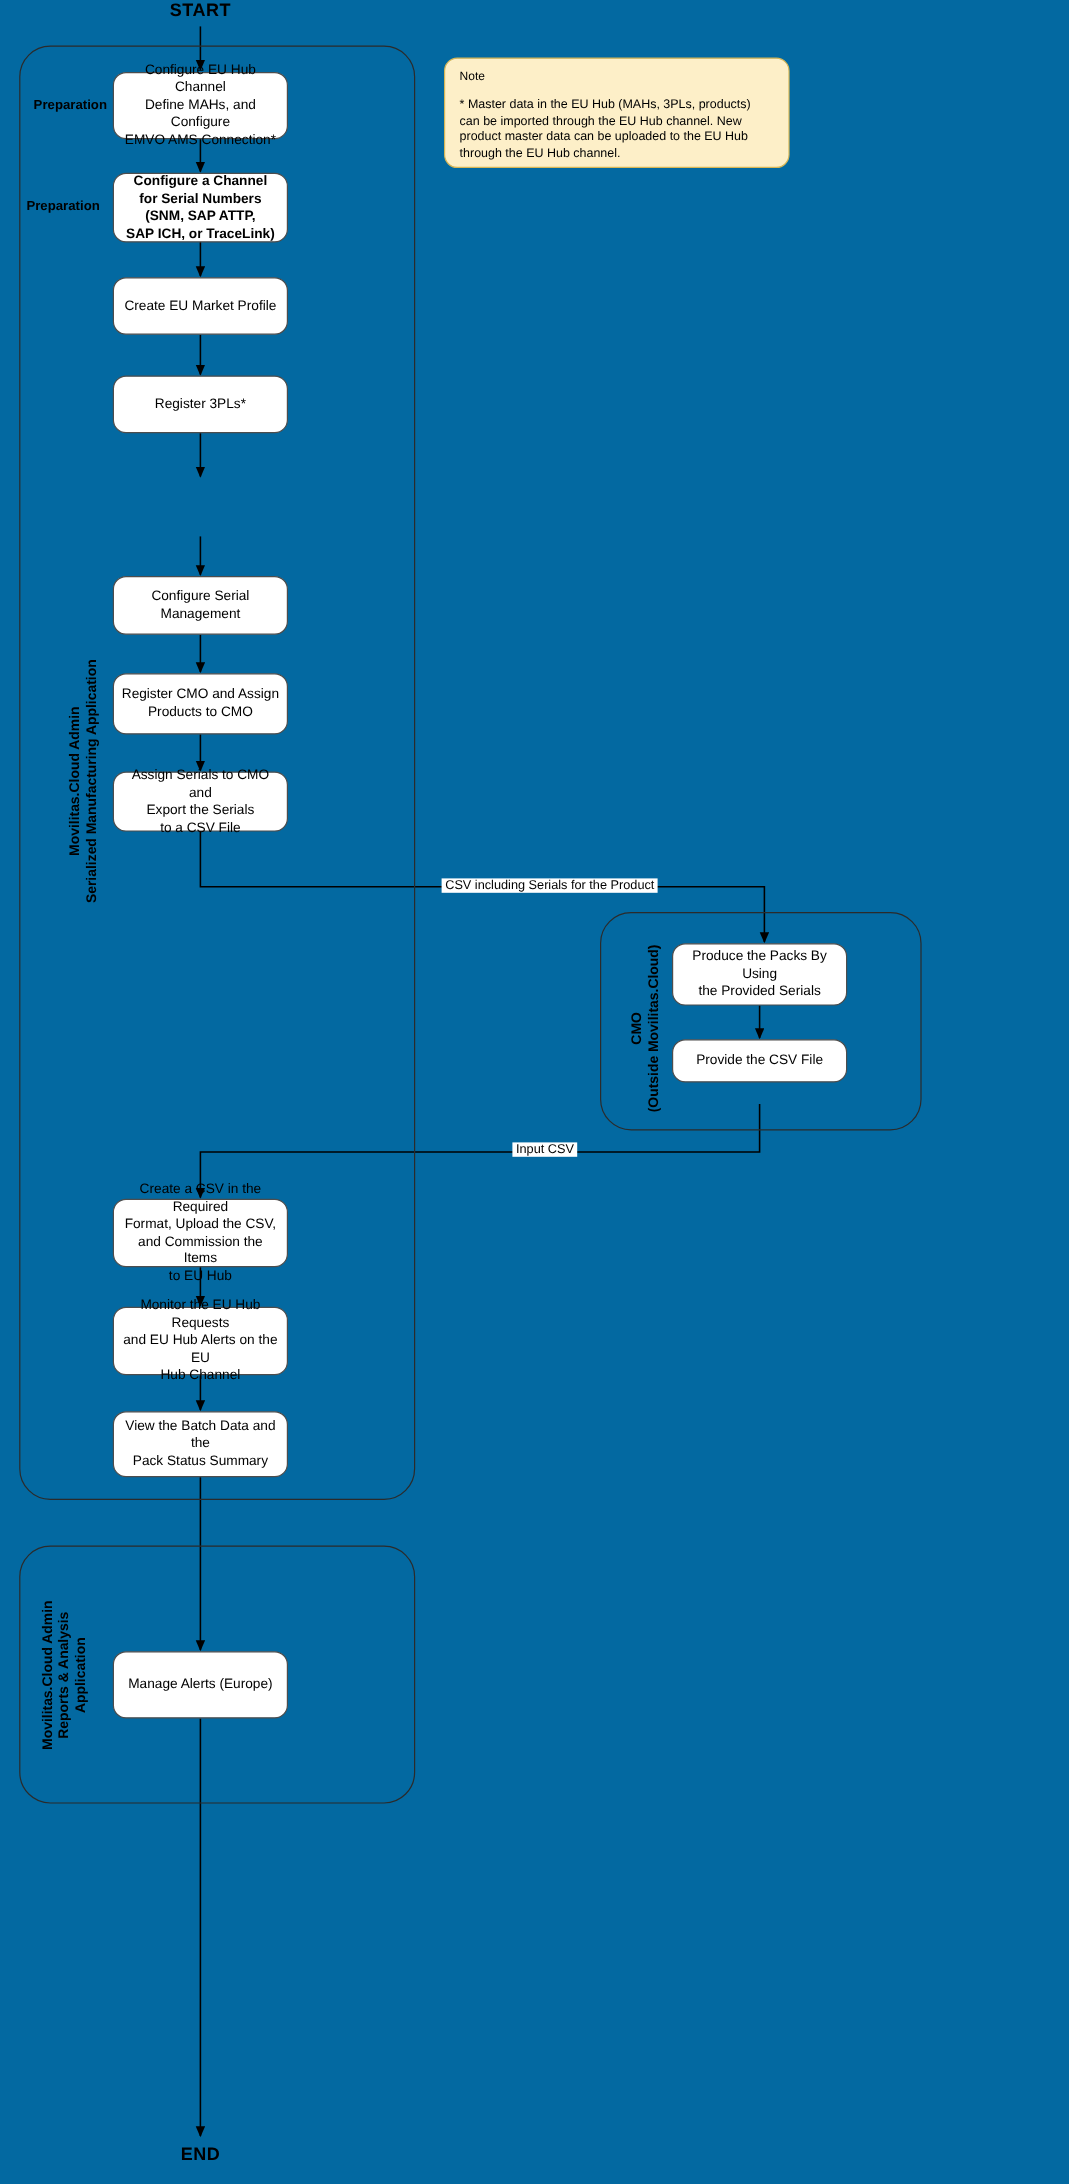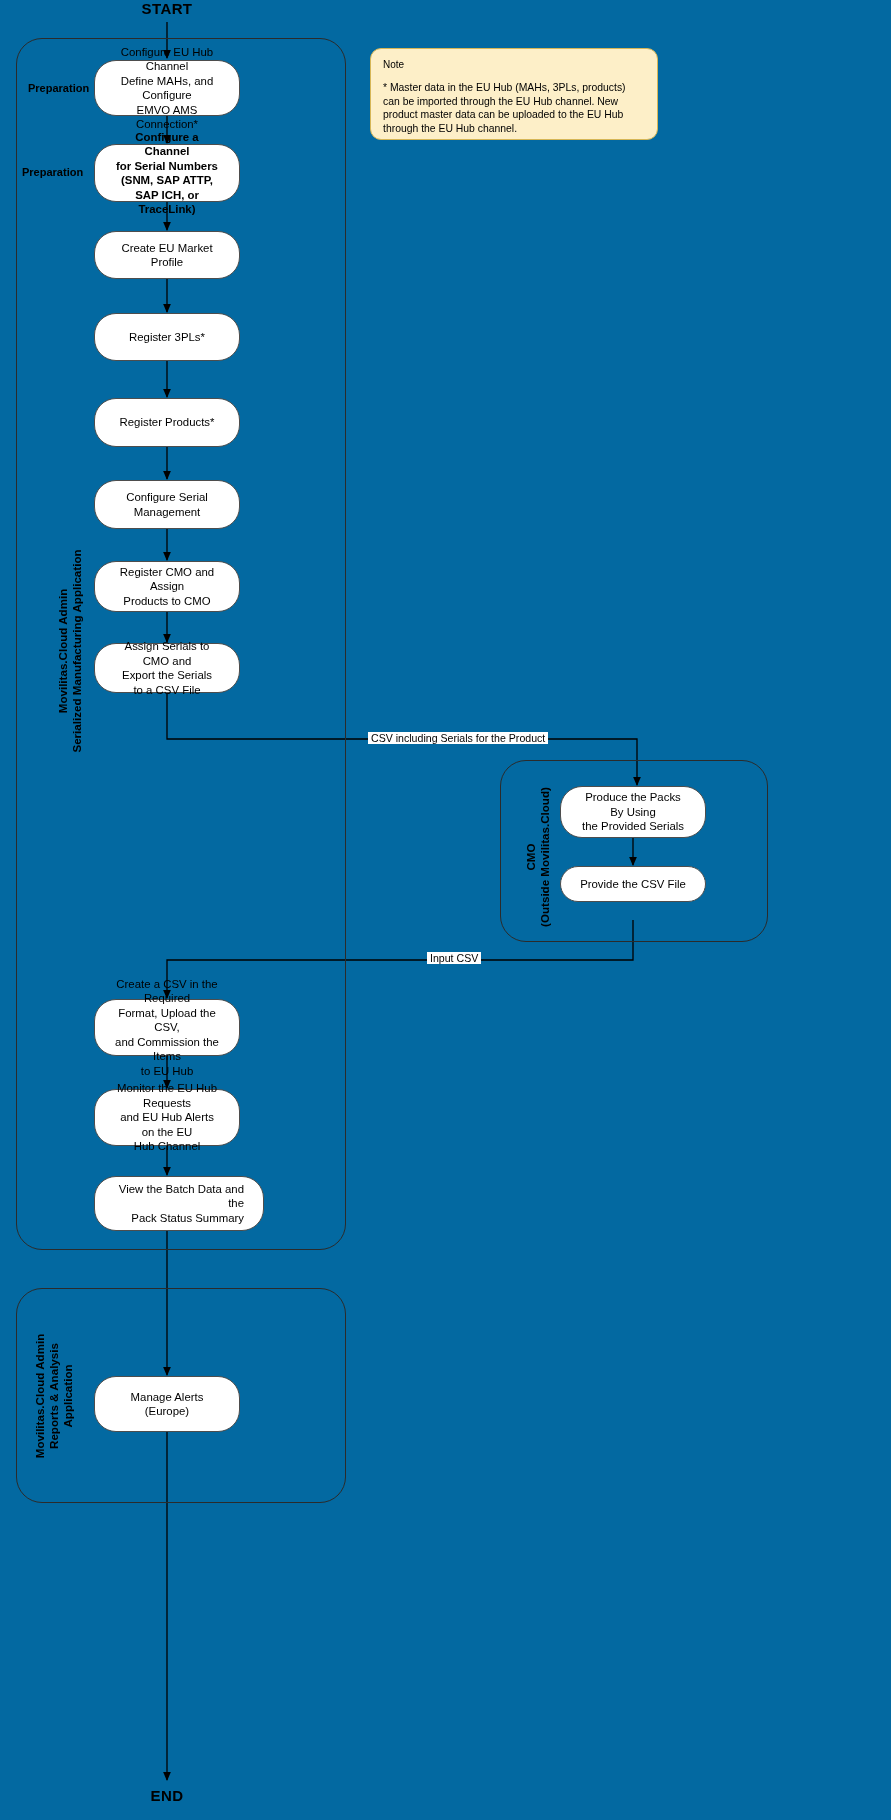--- a/index.html
+++ b/index.html
@@ -33,30 +33,30 @@
     font-weight: bold;
     letter-spacing: 0.4px;
     text-align: center;
     color: #000;
   }
   
   .node {
     position: absolute;
     box-sizing: border-box;
     border: 1.2px solid #4d4d4d;
-    border-radius: 22px;
+    border-radius: 11px;
     background: #ffffff;
     display: flex;
     align-items: center;
     justify-content: center;
     text-align: center;
     font-size: 11.4px;
     line-height: 14.5px;
     color: #000000;
-    padding: 2px 19px;
+    padding: 2px 5px;
     white-space: pre-line;
   }
   
   .lane {
     position: absolute;
     box-sizing: border-box;
     border: 1.2px solid #2b2b2b;
     border-radius: 26px;
     background: transparent;
   }
@@ -173,21 +173,20 @@
 
   <div class="node" style="left:94px; top:144px; width:146px; height:58px;font-weight:bold;">Configure a Channel
 for Serial Numbers
 (SNM, SAP ATTP,
 SAP ICH, or TraceLink)</div>
 
   <div class="node" style="left:94px; top:231px; width:146px; height:48px;">Create EU Market Profile</div>
 
   <div class="node" style="left:94px; top:313px; width:146px; height:48px;">Register 3PLs*</div>
 
-  <div class="node" style="left:94px; top:398px; width:146px; height:49px;">Register Products*</div>
 
   <div class="node" style="left:94px; top:480px; width:146px; height:49px;">Configure Serial Management</div>
 
   <div class="node" style="left:94px; top:561px; width:146px; height:51px;">Register CMO and Assign
 Products to CMO</div>
 
   <div class="node" style="left:94px; top:643px; width:146px; height:50px;">Assign Serials to CMO and
 Export the Serials
 to a CSV File</div>
 
@@ -198,21 +197,21 @@
 
   <div class="node" style="left:94px; top:999px; width:146px; height:57px;">Create a CSV in the Required
 Format, Upload the CSV,
 and Commission the Items
 to EU Hub</div>
 
   <div class="node" style="left:94px; top:1089px; width:146px; height:57px;">Monitor the EU Hub Requests
 and EU Hub Alerts on the EU
 Hub Channel</div>
 
-  <div class="node" style="left:94px; top:1176px; width:170px; height:55px;text-align:right;">View the Batch Data and the
+  <div class="node" style="left:94px; top:1176px; width:146px; height:55px;">View the Batch Data and the
 Pack Status Summary</div>
 
   <div class="node" style="left:94px; top:1376px; width:146px; height:56px;">Manage Alerts (Europe)</div>
 
   <div class="edge-label" style="left:368px; top:732px;">CSV including Serials for the Product</div>
 
   <div class="edge-label" style="left:427px; top:952px;">Input CSV</div>
 
   <div class="note" style="left:370px; top:48px; width:288px; height:92px;">
     <div class="note-title">Note</div>

